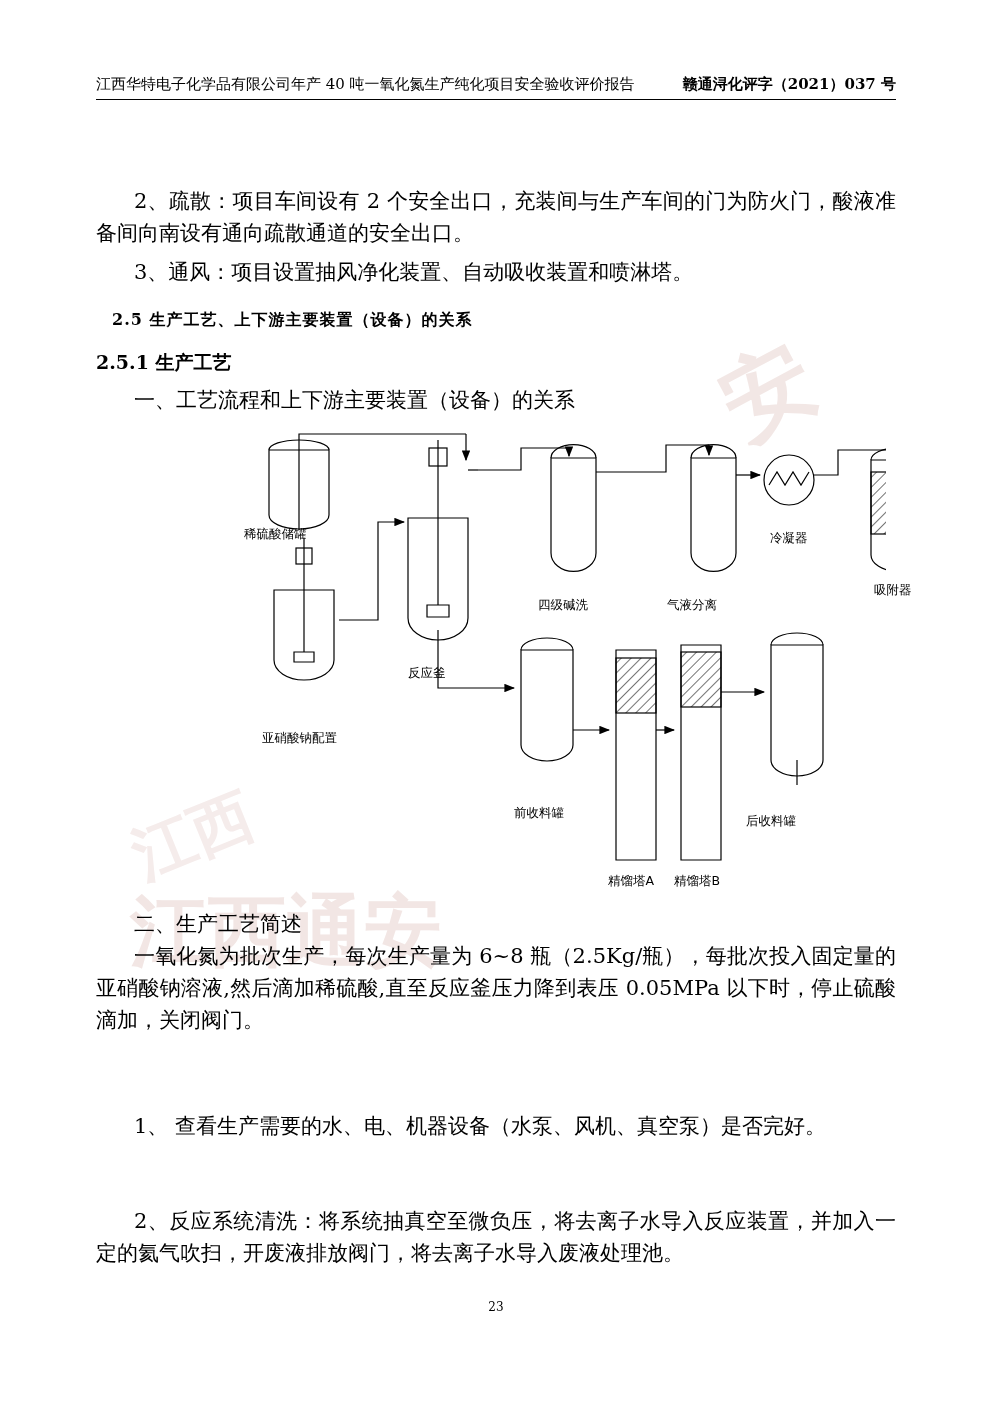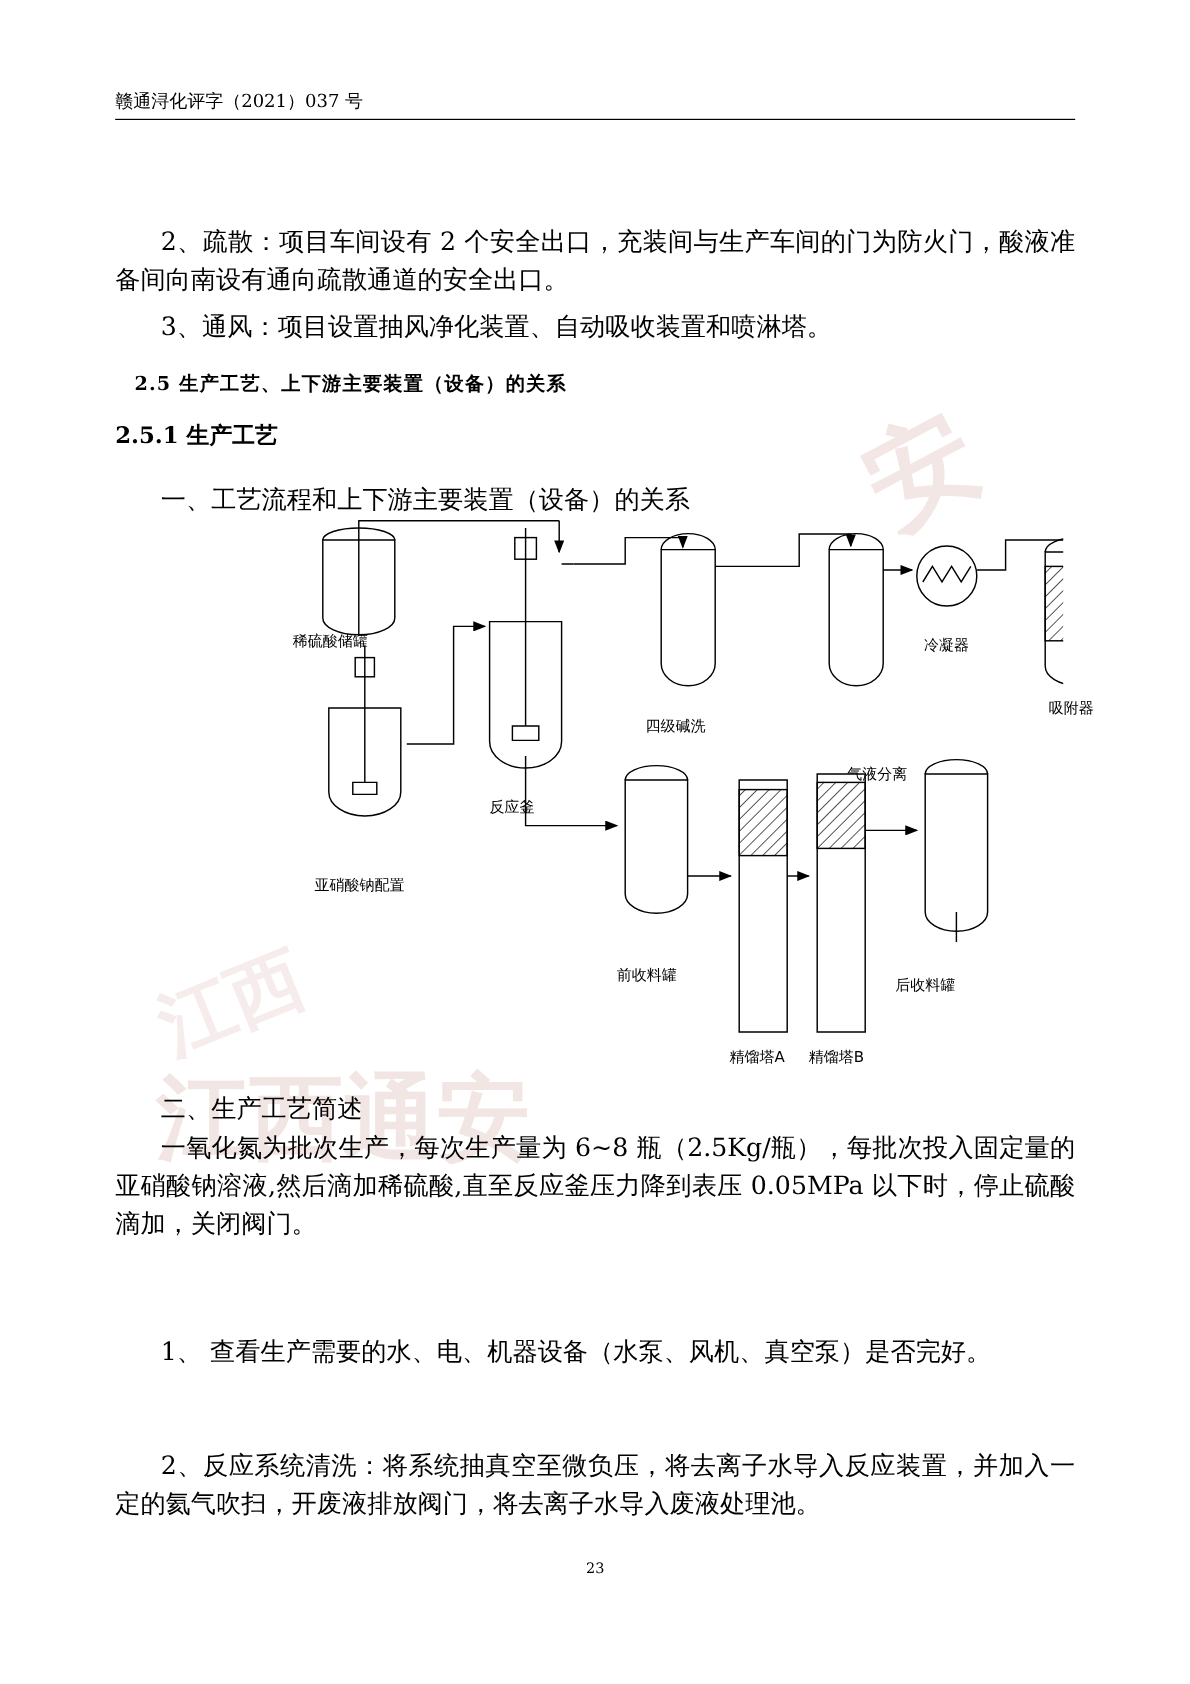--- a/index.html
+++ b/index.html
@@ -35,21 +35,21 @@
     font-size: 15px;
     line-height: 20px;
     display: flex;
     justify-content: space-between;
     align-items: flex-end;
     padding-bottom: 5px;
     border-bottom: 1.2px solid #000;
     box-sizing: border-box;
   }
   .doc-header .left { letter-spacing: 0px; }
-  .doc-header .right { font-weight: normal; white-space: nowrap; }
+  .doc-header .right { font-weight: bold; white-space: nowrap; }
   
   .note-box {
     position: absolute;
     top: 110px;
     left: 0;
     width: 800px;
     box-sizing: border-box;
     border: 1.1px solid #000;
     border-top: none;
     padding: 7px 10px 9px 10px;
@@ -150,31 +150,32 @@
 
 <div class="page">
 
   <div class="wm wm2">安</div>
   <div class="wm wm3">江西</div>
   <div class="wm wm1">江西通安</div>
 
   <div class="content">
 
     <div class="doc-header">
+      <span class="left">江西华特电子化学品有限公司年产 40 吨一氧化氮生产纯化项目安全验收评价报告</span>
       <span class="right">赣通浔化评字（2021）037 号</span>
     </div>
 
 
     <div class="p indent" style="top:185px;">2、疏散：项目车间设有 2 个安全出口，充装间与生产车间的门为防火门，酸液准备间向南设有通向疏散通道的安全出口。</div>
     <div class="p indent" style="top:256px;">3、通风：项目设置抽风净化装置、自动吸收装置和喷淋塔。</div>
 
     <div class="h2" style="top:310px;">2.5 生产工艺、上下游主要装置（设备）的关系</div>
     <div class="h3" style="top:350px;">2.5.1 生产工艺</div>
 
-    <div class="p indent" style="top:400px;">一、工艺流程和上下游主要装置（设备）的关系</div>
+    <div class="p indent" style="top:384px;">一、工艺流程和上下游主要装置（设备）的关系</div>
 
     <div class="diagram">
       <svg width="760" height="470" viewBox="0 0 760 470" xmlns="http://www.w3.org/2000/svg">
         <defs>
           <marker id="arr" markerWidth="9" markerHeight="7" refX="8" refY="3.5" orient="auto">
             <polygon points="0 0, 9 3.5, 0 7" fill="#000"></polygon>
           </marker>
           <pattern id="hatch" width="7" height="7" patternTransform="rotate(45)" patternUnits="userSpaceOnUse">
             <line x1="0" y="0" x2="0" y2="7" stroke="#000" stroke-width="1.1"></line>
           </pattern>
@@ -258,21 +259,21 @@
           <polyline points="771,140 771,150 810,150 810,285 783,285 783,300" marker-end="url(#arr)"></polyline>
 
           <polyline points="671,330 671,355"></polyline>
         </g>
       </svg>
 
       <div class="dlabel" style="left:118px; top:96px;">稀硫酸储罐</div>
       <div class="dlabel" style="left:136px; top:300px;">亚硝酸钠配置</div>
       <div class="dlabel" style="left:282px; top:235px;">反应釜</div>
       <div class="dlabel" style="left:412px; top:167px;">四级碱洗</div>
-      <div class="dlabel" style="left:580px; top:167px;margin-top:40px;">气液分离</div>
+      <div class="dlabel" style="left:541px; top:167px;">气液分离</div>
       <div class="dlabel" style="left:644px; top:100px;">冷凝器</div>
       <div class="dlabel" style="left:748px; top:152px;">吸附器</div>
       <div class="dlabel" style="left:388px; top:375px;">前收料罐</div>
       <div class="dlabel" style="left:620px; top:383px;">后收料罐</div>
       <div class="dlabel" style="left:482px; top:443px;">精馏塔A</div>
       <div class="dlabel" style="left:548px; top:443px;">精馏塔B</div>
     </div>
 
     <div class="p indent" style="top:908px;">二、生产工艺简述</div>
     <div class="p indent" style="top:940px;">一氧化氮为批次生产，每次生产量为 6~8 瓶（2.5Kg/瓶），每批次投入固定量的亚硝酸钠溶液,然后滴加稀硫酸,直至反应釜压力降到表压 0.05MPa 以下时，停止硫酸滴加，关闭阀门。</div>

